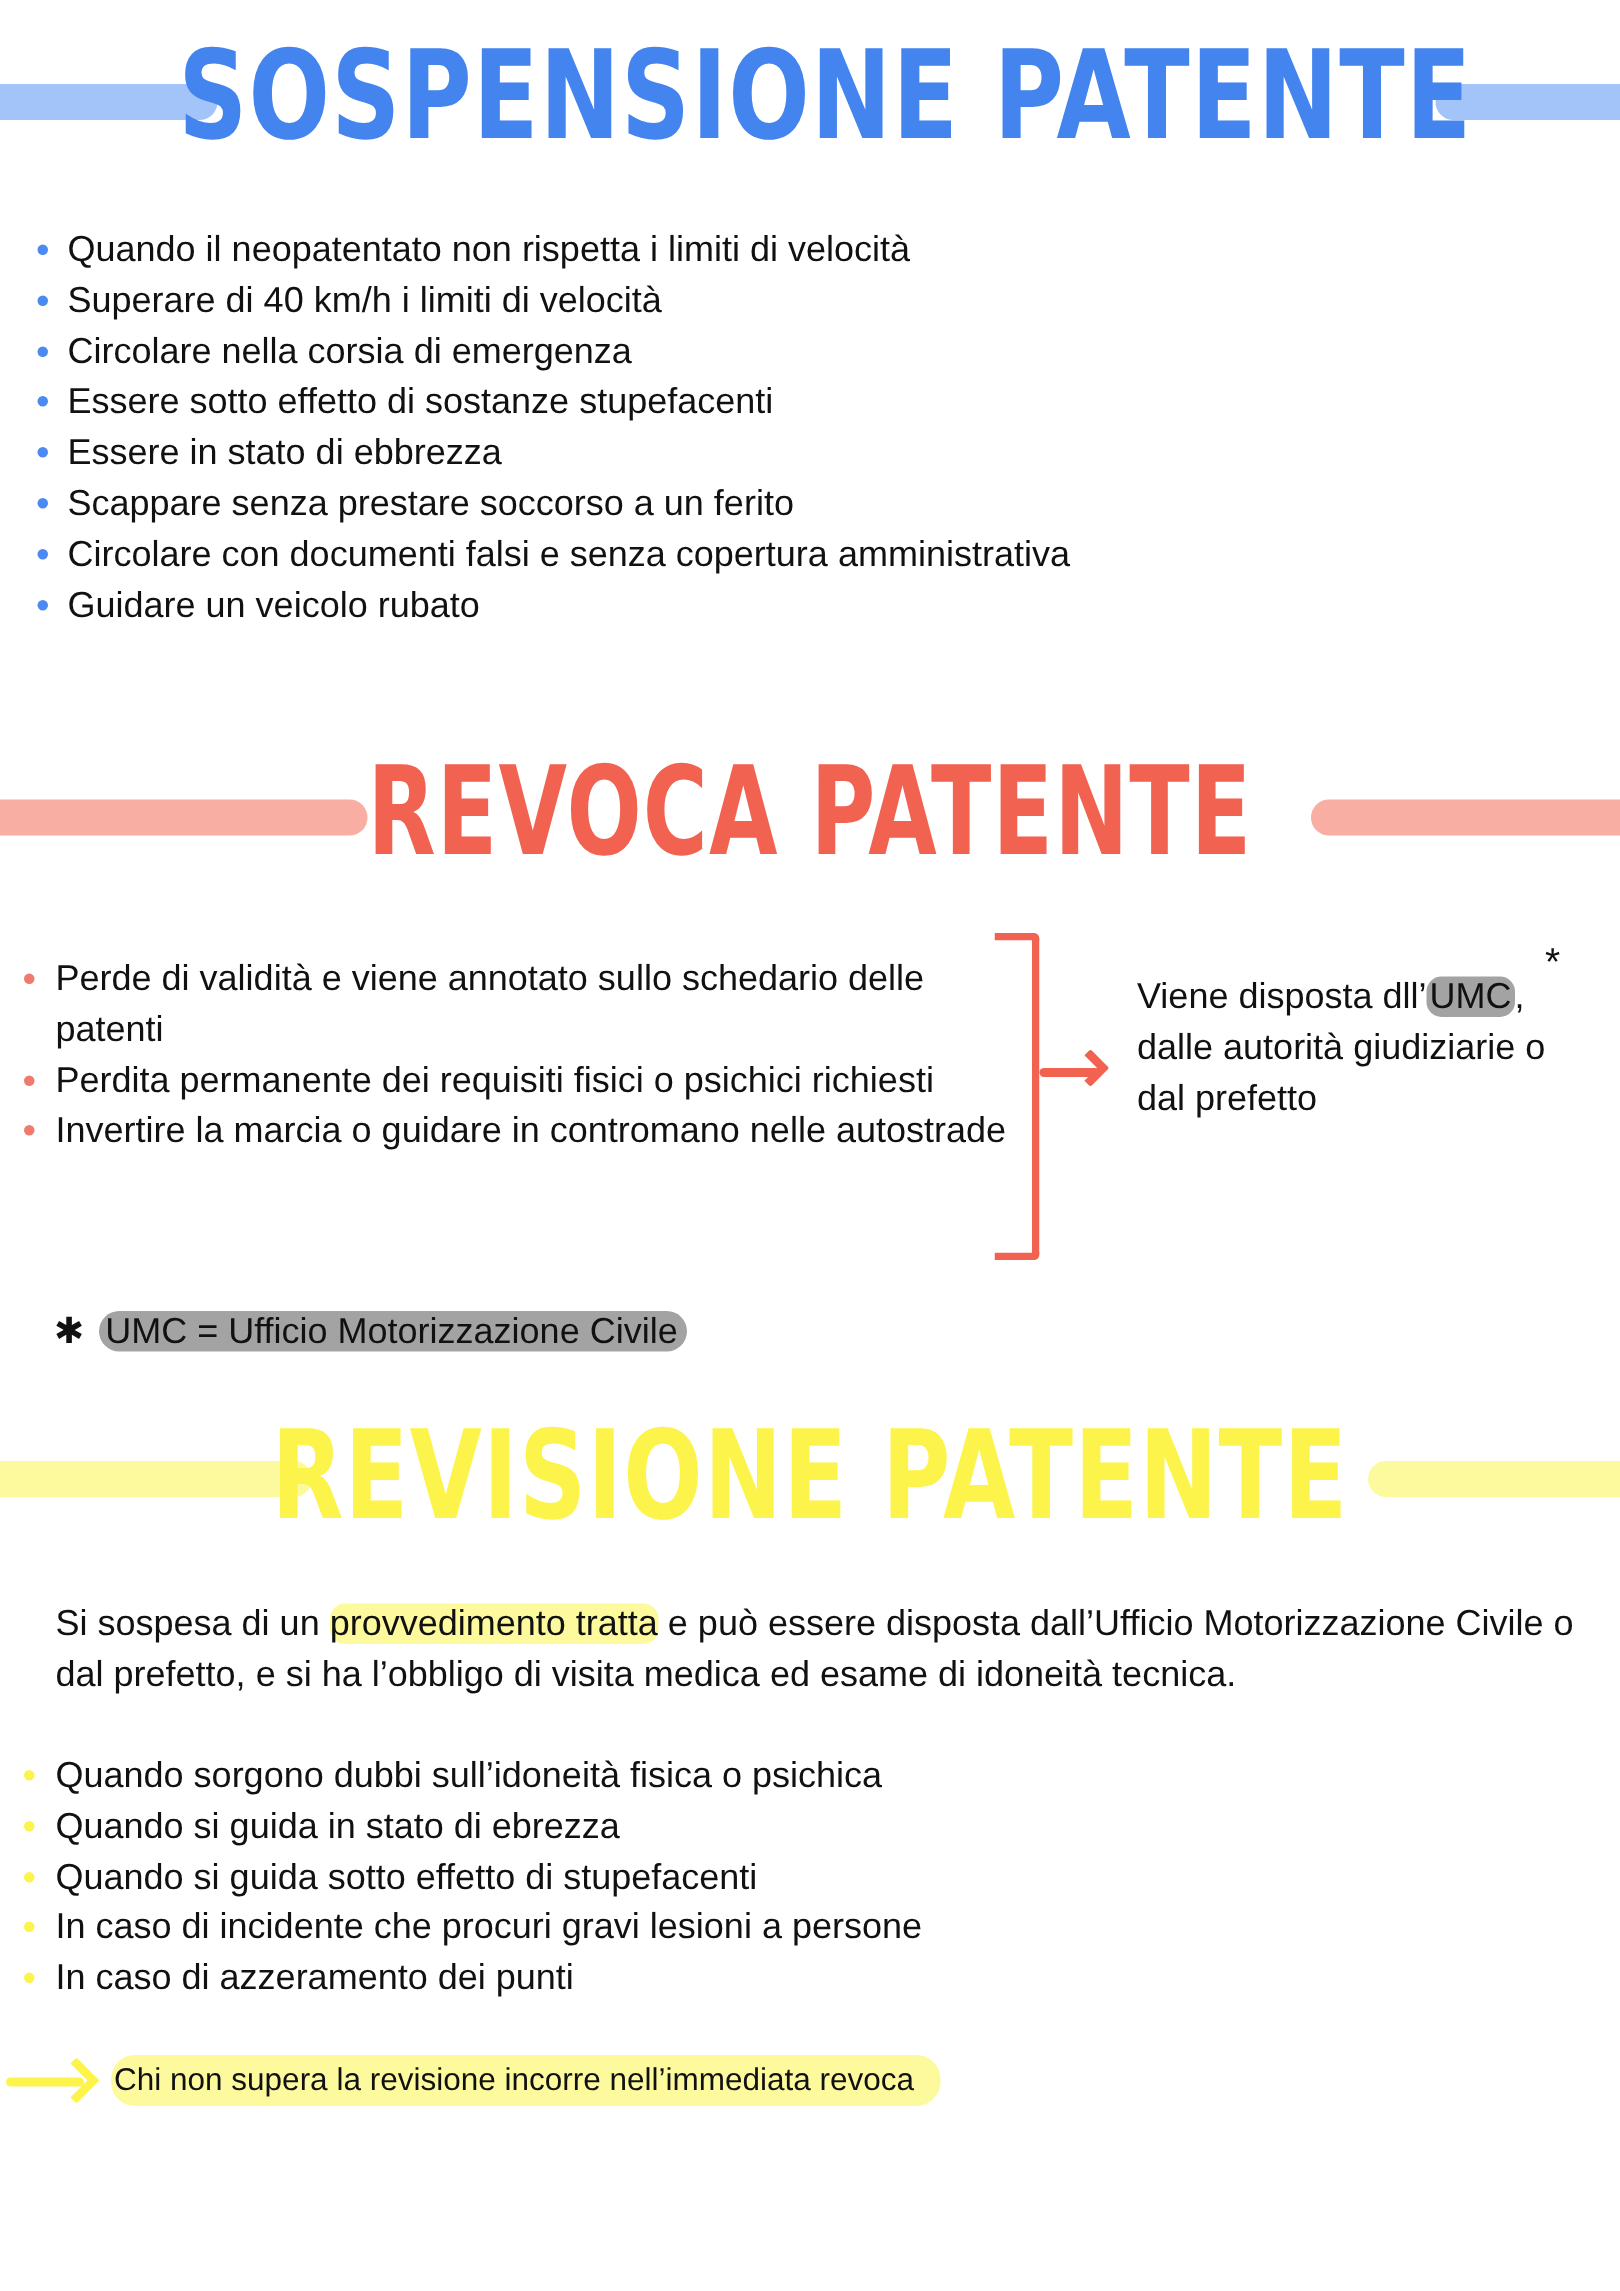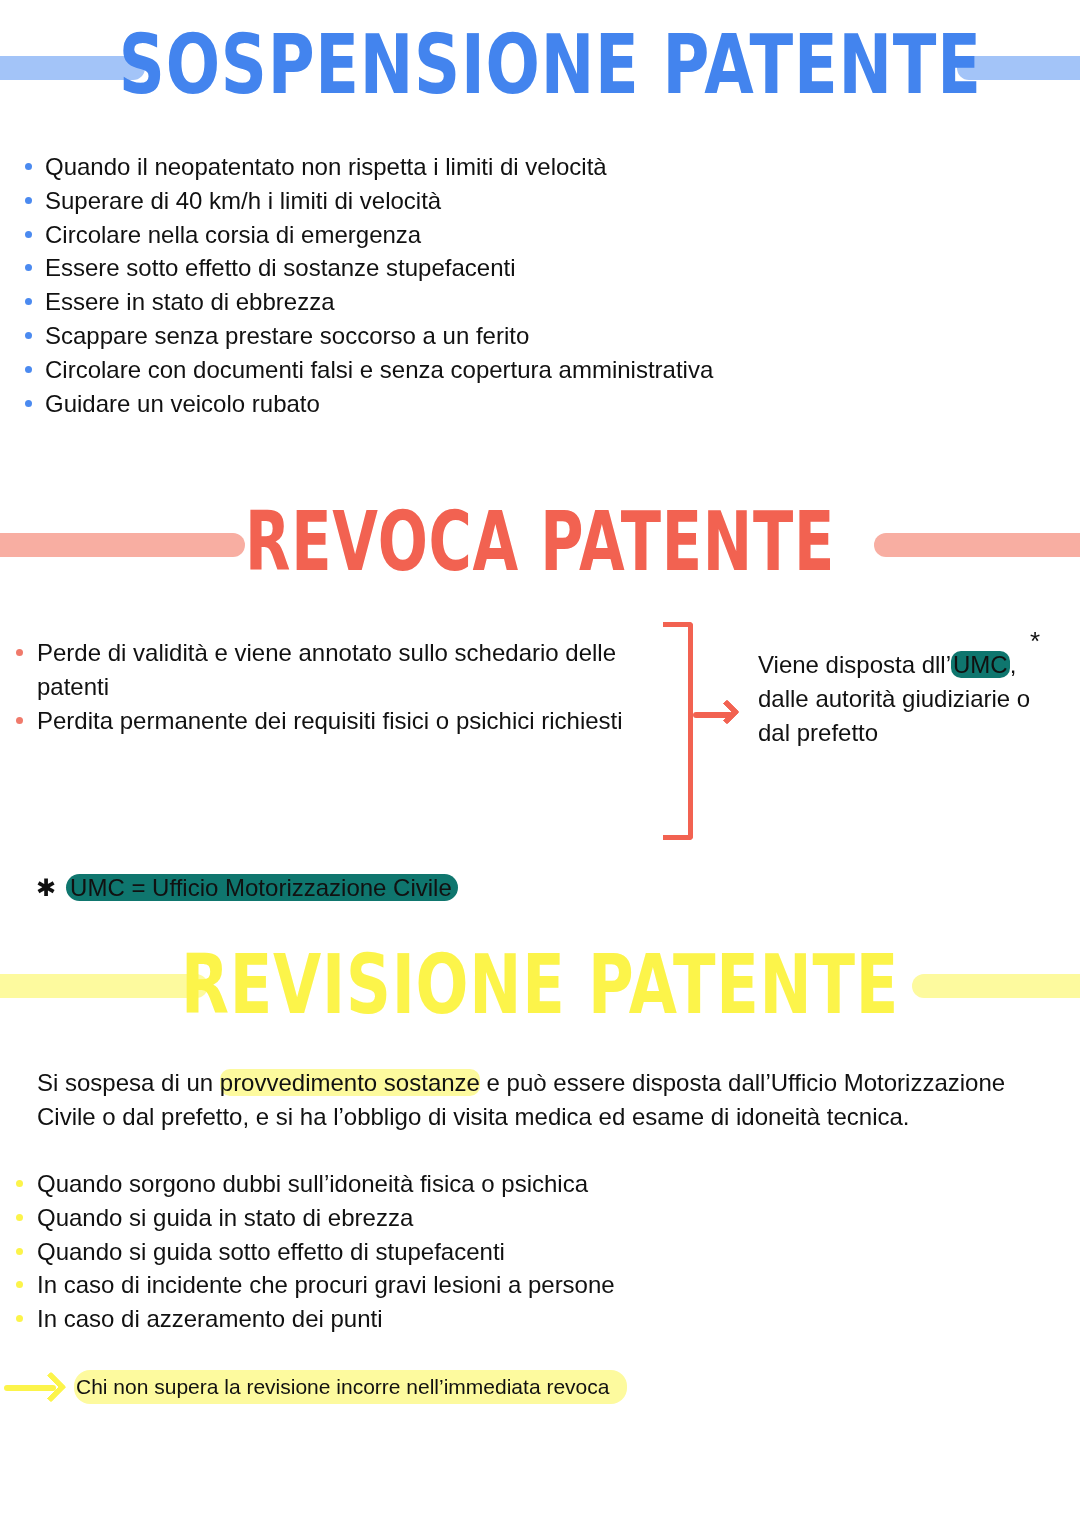--- a/index.html
+++ b/index.html
@@ -35,21 +35,21 @@
     #s1-list li .dot { left: -20px; top: 13px; background: #4b8af0; }
 
     #s2-list { left: 37px; top: 636px; width: 640px; line-height: 33.8px; }
     #s2-list li .dot { left: -21px; top: 13px; background: #f07a6b; }
 
     .bracket { position: absolute; left: 663px; top: 622px; width: 30px; height: 218px; border: 5px solid #f26251; border-left: none; border-radius: 0 4px 4px 0; box-sizing: border-box; }
     .arrow-h { position: absolute; left: 693px; top: 712px; width: 40px; height: 6px; background: #f26251; border-radius: 3px; }
     .arrow-head { position: absolute; left: 718px; top: 703px; width: 18px; height: 18px; border-top: 6px solid #f26251; border-right: 6px solid #f26251; transform: rotate(45deg); box-sizing: border-box; border-radius: 2px; }
 
     .side-text { position: absolute; left: 758px; top: 648px; width: 300px; font-size: 24px; line-height: 34px; }
-    .hl-red { background: #0f766e; border-radius: 10px; padding: 0 2px; }
+    .hl-red { background: #a3a3a3; border-radius: 10px; padding: 0 2px; }
     .asterisk { position: absolute; left: 1030px; top: 626px; font-size: 26px; }
 
     .footnote { position: absolute; left: 36px; top: 871px; font-size: 24px; line-height: 34px; }
     .footnote .star { margin-right: 10px; }
     .footnote .hl-red { padding: 0 6px 0 4px; border-radius: 14px; }
 
     .para { position: absolute; left: 37px; top: 1066px; width: 1020px; font-size: 24px; line-height: 33.8px; }
     .hl-yellow { background: #fdfa9e; border-radius: 10px; }
 
     #s3-list { left: 37px; top: 1167px; line-height: 33.8px; }
@@ -83,38 +83,39 @@
 
 <div class="title-row" id="t2">
   <div class="bar l"></div>
   <div class="bar r"></div>
   <div class="title">REVOCA PATENTE</div>
 </div>
 
 <ul class="list" id="s2-list">
   <li><span class="dot"></span><span>Perde di validità e viene annotato sullo schedario delle patenti</span></li>
   <li><span class="dot"></span><span>Perdita permanente dei requisiti fisici o psichici richiesti</span></li>
+  <li><span class="dot"></span><span>Invertire la marcia o guidare in contromano nelle autostrade</span></li>
 </ul>
 
 <div class="bracket"></div>
 <div class="arrow-h"></div>
 <div class="arrow-head"></div>
 
 <div class="side-text"><span>Viene disposta dll’</span><span class="hl-red">UMC</span><span>, dalle autorità giudiziarie o dal prefetto</span></div>
 <div class="asterisk">*</div>
 
 <div class="footnote"><span class="star">✱</span><span class="hl-red">UMC = Ufficio Motorizzazione Civile</span></div>
 
 <div class="title-row" id="t3">
   <div class="bar l"></div>
   <div class="bar r"></div>
   <div class="title">REVISIONE PATENTE</div>
 </div>
 
-<div class="para"><span>Si sospesa di un </span><span class="hl-yellow">provvedimento sostanze</span><span> e può essere disposta dall’Ufficio Motorizzazione Civile o dal prefetto, e si ha l’obbligo di visita medica ed esame di idoneità tecnica.</span></div>
+<div class="para"><span>Si sospesa di un </span><span class="hl-yellow">provvedimento tratta</span><span> e può essere disposta dall’Ufficio Motorizzazione Civile o dal prefetto, e si ha l’obbligo di visita medica ed esame di idoneità tecnica.</span></div>
 
 <ul class="list" id="s3-list">
   <li><span class="dot"></span><span>Quando sorgono dubbi sull’idoneità fisica o psichica</span></li>
   <li><span class="dot"></span><span>Quando si guida in stato di ebrezza</span></li>
   <li><span class="dot"></span><span>Quando si guida sotto effetto di stupefacenti</span></li>
   <li><span class="dot"></span><span>In caso di incidente che procuri gravi lesioni a persone</span></li>
   <li><span class="dot"></span><span>In caso di azzeramento dei punti</span></li>
 </ul>
 
 <div class="conclusion">

